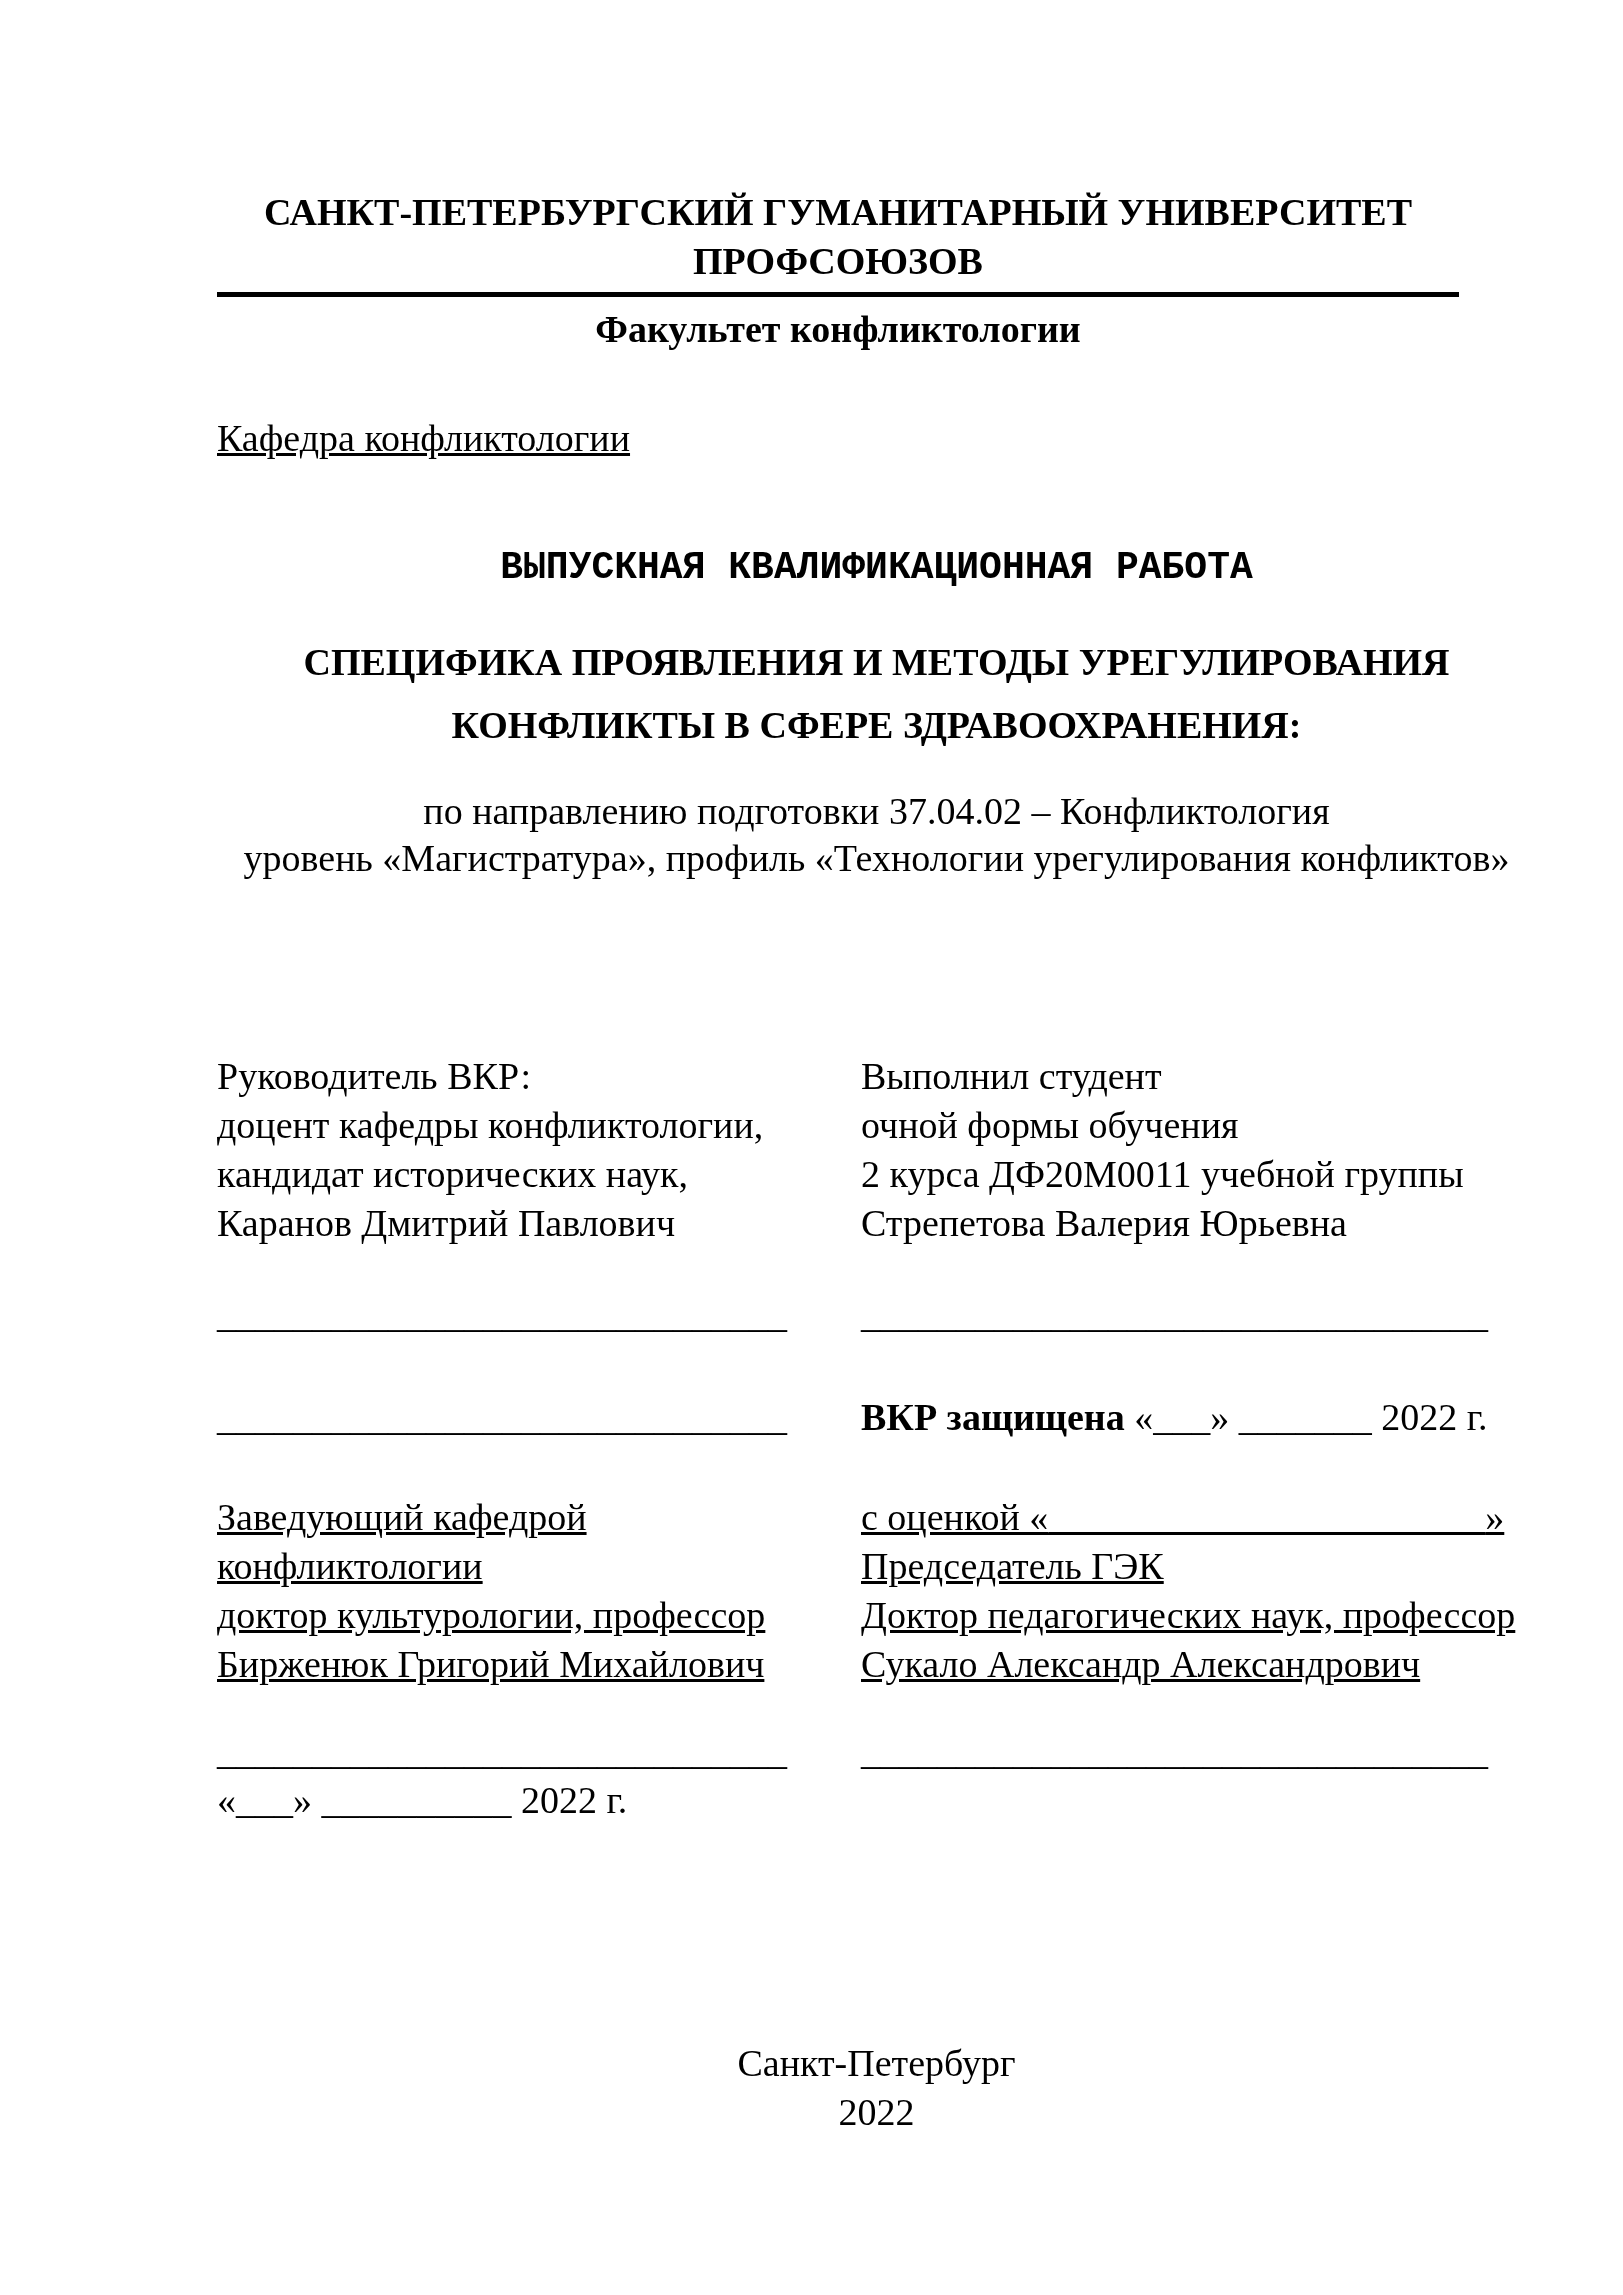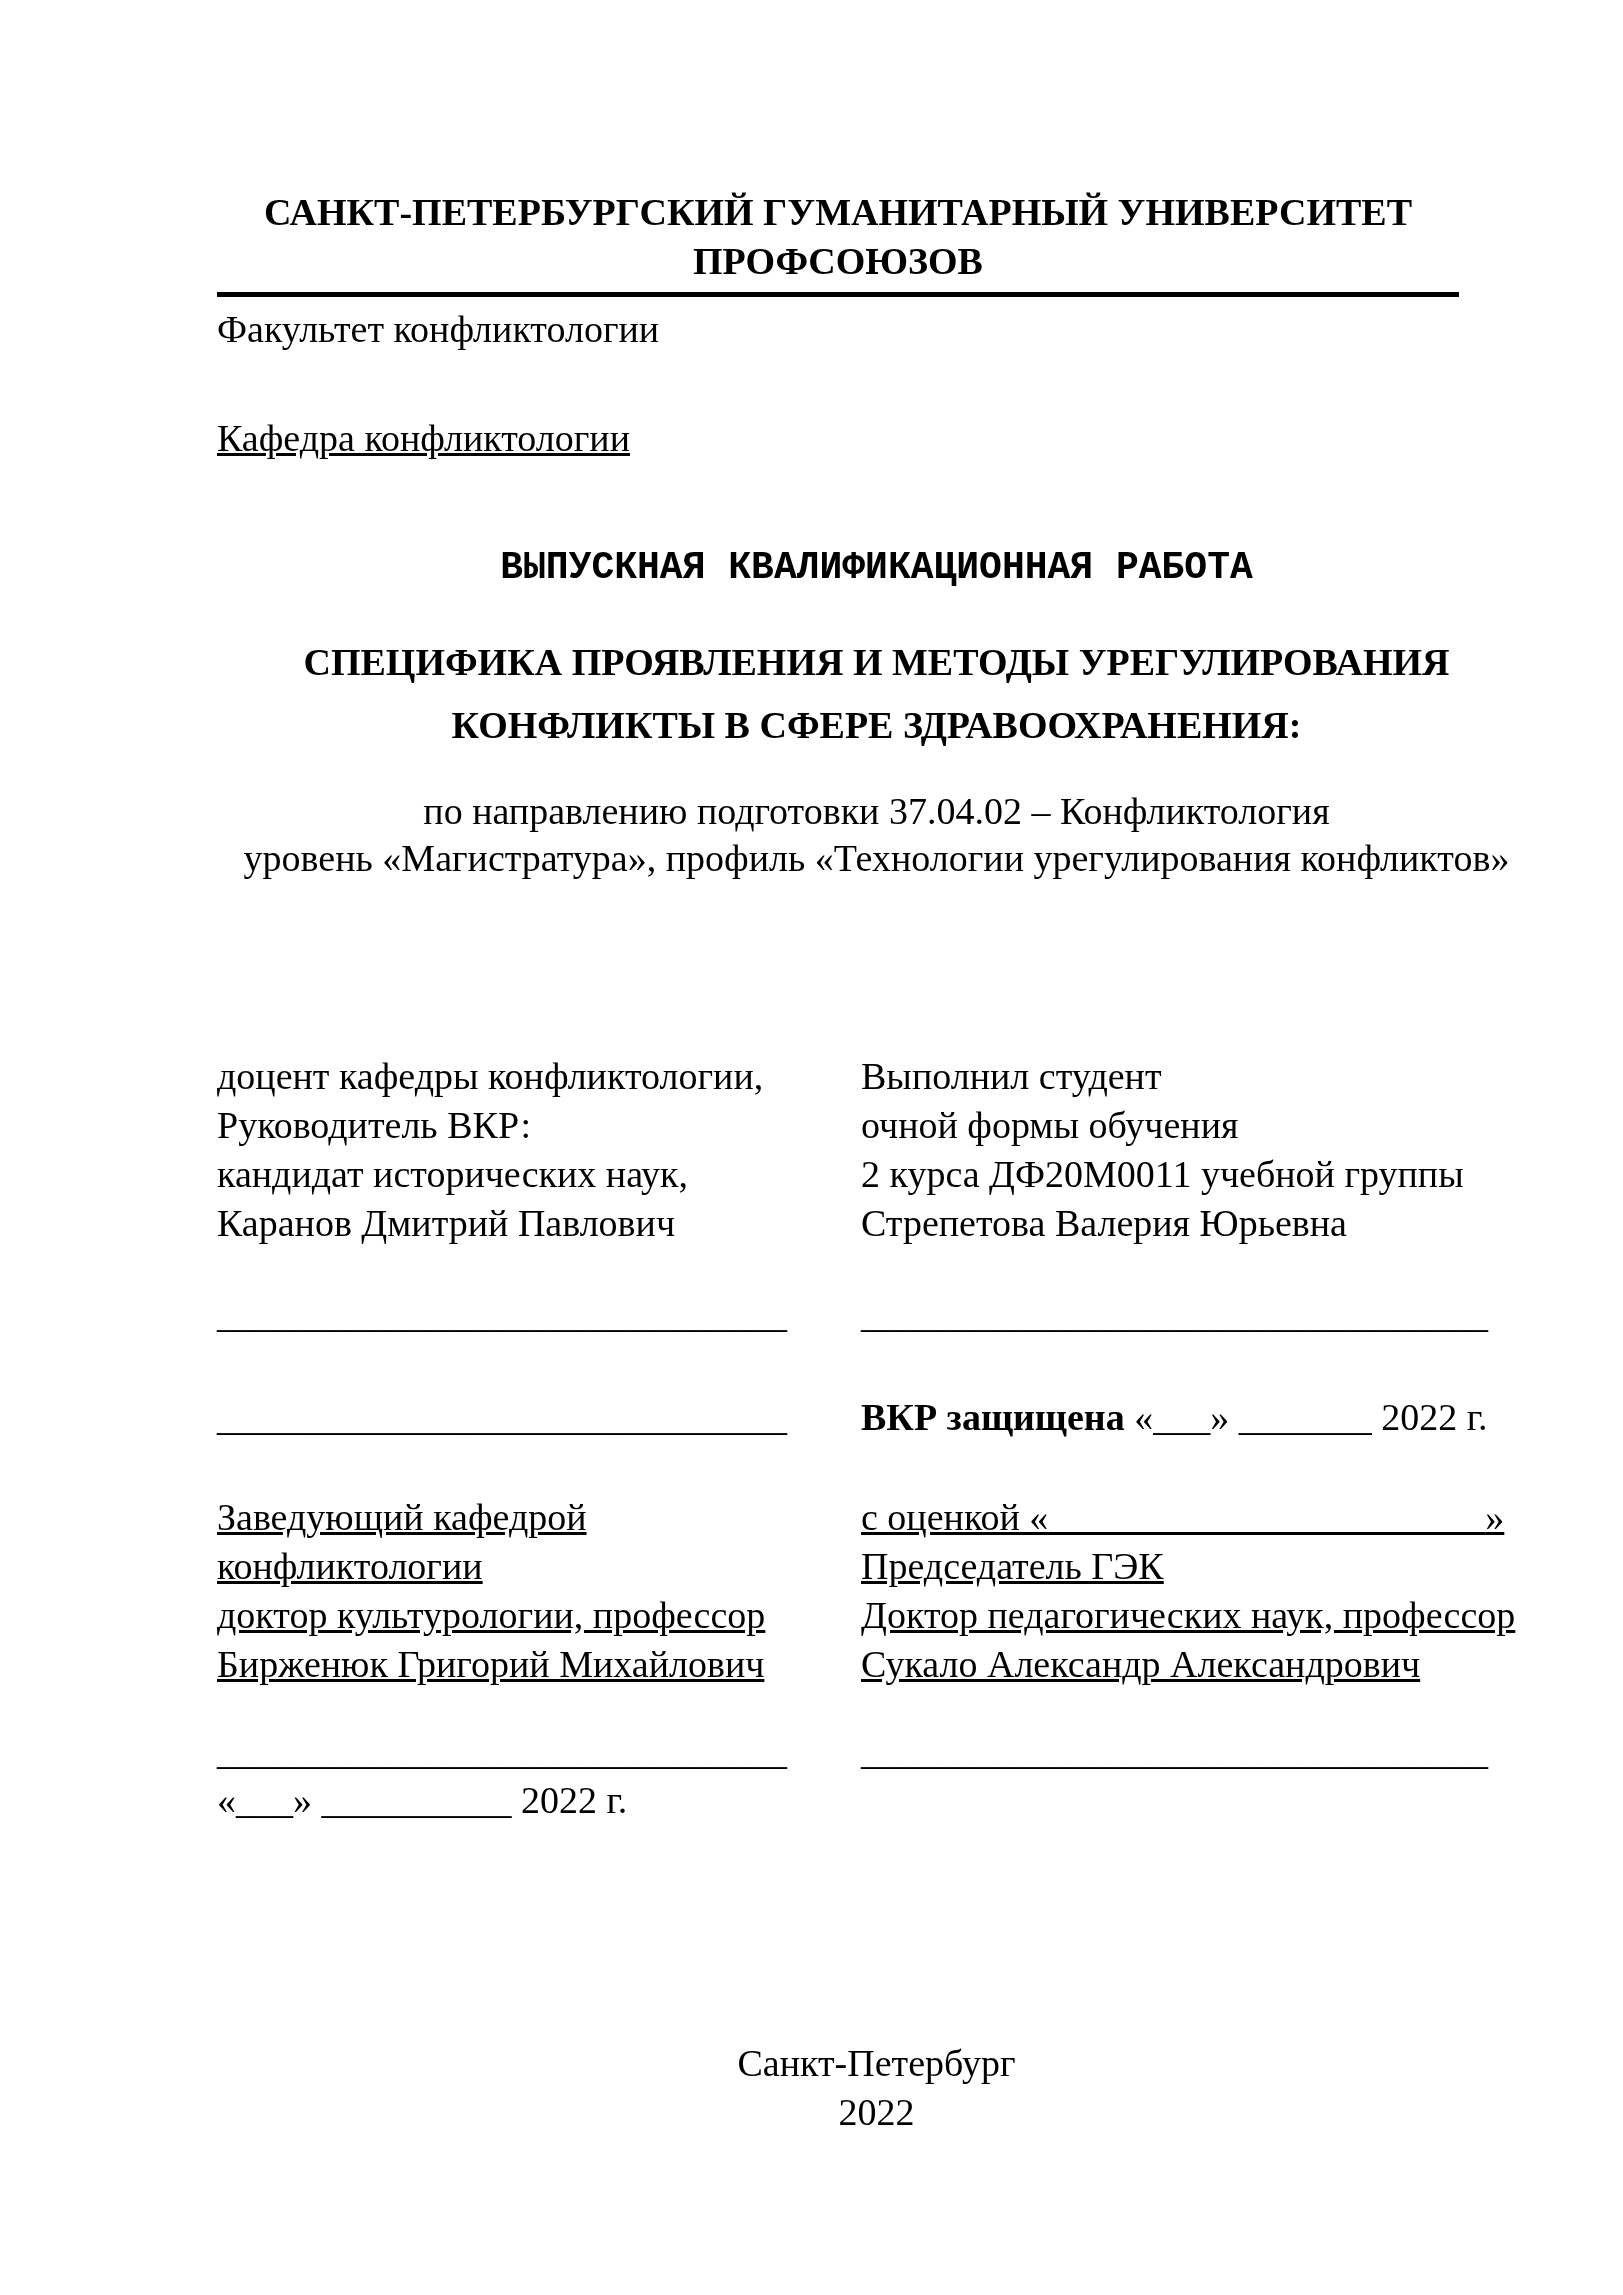--- a/index.html
+++ b/index.html
@@ -24,22 +24,22 @@
 
   .university-header {
     text-align: center;
     font-weight: bold;
     line-height: 49px;
     border-bottom: 5.5px solid #000000;
     padding-bottom: 6.3px;
     margin-right: 77px;
   }
   .faculty-line {
-    text-align: left;
-    font-weight: normal;
+    text-align: center;
+    font-weight: bold;
     line-height: 49px;
     margin-right: 77px;
     margin-top: 7.9px;
   }
   .department-line {
     text-align: left;
     line-height: 49px;
     margin-top: 60px;
     margin-right: 23.6px;
     text-decoration: underline;
@@ -101,22 +101,22 @@
     <div>КОНФЛИКТЫ В СФЕРЕ ЗДРАВООХРАНЕНИЯ:</div>
   </div>
 
   <div class="program">
     <div>по направлению подготовки 37.04.02 – Конфликтология</div>
     <div>уровень «Магистратура», профиль «Технологии урегулирования конфликтов»</div>
   </div>
 
   <div class="two-col people-row">
     <div class="col-left">
+      <div>Руководитель ВКР:</div>
       <div>доцент кафедры конфликтологии,</div>
-      <div>Руководитель ВКР:</div>
       <div>кандидат исторических наук,</div>
       <div>Каранов Дмитрий Павлович</div>
     </div>
     <div class="col-right">
       <div>Выполнил студент</div>
       <div>очной формы обучения</div>
       <div>2 курса ДФ20М0011 учебной группы</div>
       <div>Стрепетова Валерия Юрьевна</div>
     </div>
   </div>

